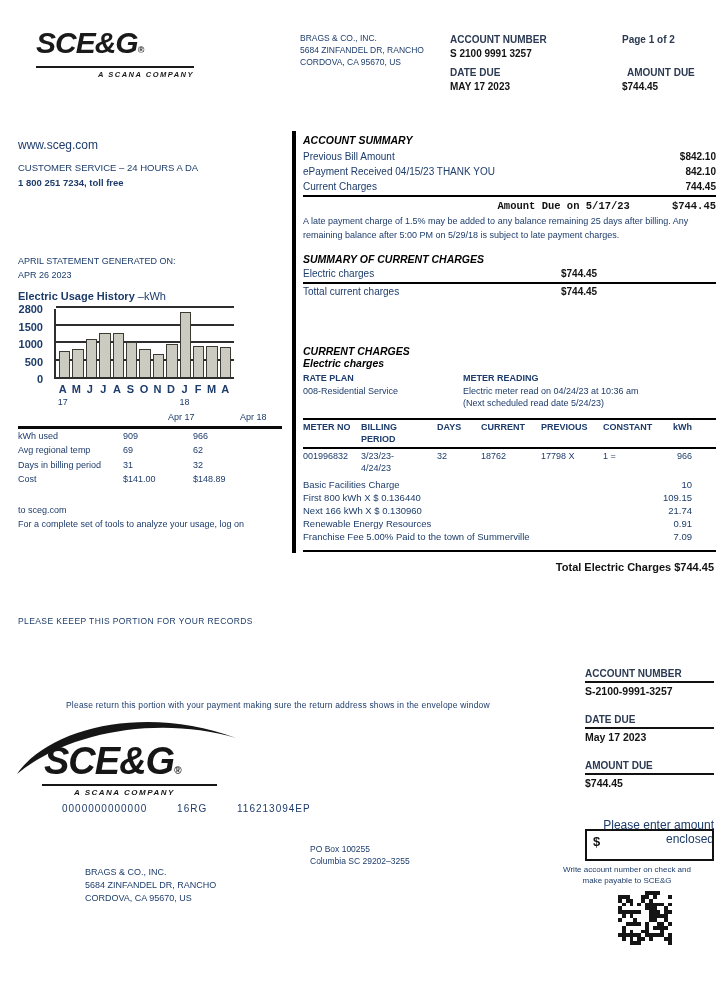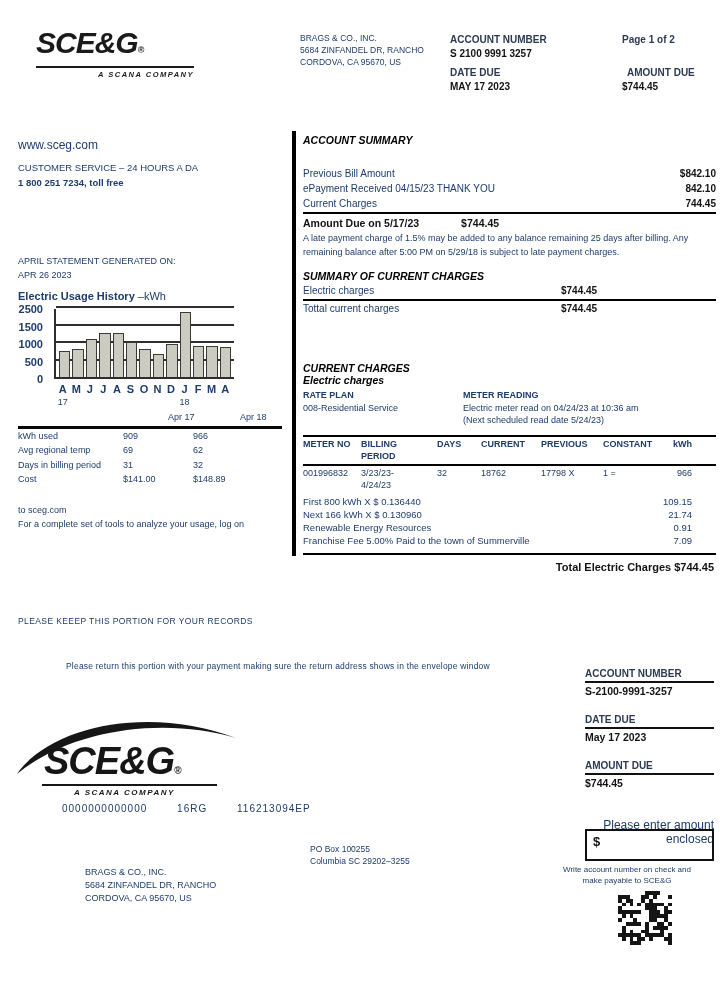--- a/index.html
+++ b/index.html
@@ -55,35 +55,35 @@
   .ut-rule { height:2.5px; background:#0a0a0a; }
   .ut-row { display:flex; line-height:14.5px; }
   .ut-row .c1 { width:105px; } .ut-row .c2 { width:70px; } .ut-row .c3 { flex:1; }
   .tools { left:18px; top:503px; font-size:9px; line-height:14px; }
 
   
   .rcol { left:292px; top:131px; width:424px; border-left:4px solid #000; padding:3px 0 0 7px; }
   .r-row { display:flex; justify-content:space-between; font-size:10px; line-height:15px; }
   .r-row .val { font-weight:bold; color:#131313; }
   .rdiv { height:2px; background:#000; margin:1px 0; }
-  .due-row { display:flex; font-size:10.5px; line-height:16px; }
+  .due-row { display:flex; justify-content:flex-end; font-size:10.5px; line-height:16px;font-family:Liberation Mono, monospace; }
   .due-row .lbl { margin-right:42px; }
   .late { font-size:9px; line-height:13.5px; margin-top:1px; width:412px; }
   .sc-row { display:flex; font-size:10px; line-height:14px; }
   .sc-row .lbl { width:258px; } .sc-row .val { font-weight:bold; color:#131313; }
   .rm-grid { display:grid; grid-template-columns:160px 1fr; font-size:9px; line-height:12.5px; margin-top:3px; }
   .mt-grid { display:grid; grid-template-columns:58px 76px 44px 60px 62px 64px 1fr; font-size:9px; line-height:12.5px; }
   .mt-grid .last { text-align:right; padding-right:24px; }
   .chg-row { display:flex; justify-content:space-between; font-size:9.5px; line-height:13.2px; }
   .chg-row .val { padding-right:24px; }
   .total-line { right:6px; top:561px; font-size:11px; }
 
   
   .keep-note { left:18px; top:616px; letter-spacing:0.4px; }
-  .return-note { left:18px; top:661px; letter-spacing:0.2px;padding-left:48px; }
+  .return-note { left:18px; top:700px; letter-spacing:0.2px;padding-left:48px; }
   .logo-bottom { left:12px; top:714px; width:228px; height:88px; }
   .lb-word { position:absolute; left:32px; top:26px; font-size:38px; font-weight:bold; font-style:italic;
              color:#161616; letter-spacing:-1px; }
   .lb-reg { font-size:10px; font-style:normal; }
   .lb-rule { position:absolute; left:30px; top:70px; width:175px; height:2px; background:#161616; }
   .lb-tag { position:absolute; left:62px; top:74px; font-size:8px; font-weight:bold; font-style:italic;
             color:#161616; letter-spacing:1.5px; }
   .code-line { left:62px; top:803px; font-size:10px; letter-spacing:1px; }
   .code-line span { margin-right:26px; }
   .po-addr { left:310px; top:843px; font-size:8.5px; line-height:12px; }
@@ -136,21 +136,21 @@
 
   <div class="abs st-block">
     <div>APRIL STATEMENT GENERATED ON:</div>
     <div>APR 26 2023</div>
   </div>
 
   <div class="abs chart-title"><span class="bnav">Electric Usage History</span><span class="nav"> –kWh</span></div>
 
   <div class="abs" id="chart">
     <div id="chart-ylabels">
-        <div class="ylab" style="bottom: 64px;">2500</div>
+        <div class="ylab" style="bottom: 64px;">2800</div>
         <div class="ylab" style="bottom: 46.5px;">1500</div>
         <div class="ylab" style="bottom: 29px;">1000</div>
         <div class="ylab" style="bottom: 11.5px;">500</div>
         <div class="ylab" style="bottom: -6px;">0</div>
       </div>
     <div id="chart-plot">
       <div id="chart-bars">
           <div class="bar" style="height: 26.25px;"></div>
           <div class="bar" style="height: 28px;"></div>
           <div class="bar" style="height: 38.5px;"></div>
@@ -229,21 +229,21 @@
       <span class="c3">$148.89</span>
     </div>
   </div>
 
   <div class="abs tools">
     <div>to sceg.com</div>
     <div>For a complete set of tools to analyze your usage, log on</div>
   </div>
 
   <div class="abs rcol">
-    <div class="sec-title" style="margin-bottom:20px;">ACCOUNT SUMMARY</div>
+    <div class="sec-title" style="margin-bottom:3px;">ACCOUNT SUMMARY</div>
 
     <div class="r-row">
       <span>Previous Bill Amount</span>
       <span class="val">$842.10</span>
     </div>
     <div class="r-row">
       <span>ePayment Received 04/15/23 THANK YOU</span>
       <span class="val">842.10</span>
     </div>
     <div class="r-row">
@@ -305,20 +305,24 @@
       <div>32</div>
       <div>18762</div>
       <div>17798  X</div>
       <div>1 =</div>
       <div class="last">966</div>
       <div></div>
       <div>4/24/23</div>
     </div>
 
     <div style="margin-top:3px;">
+      <div class="chg-row">
+        <span>Basic Facilities Charge</span>
+        <span class="val">10</span>
+      </div>
       <div class="chg-row">
         <span>First 800 kWh X $ 0.136440</span>
         <span class="val">109.15</span>
       </div>
       <div class="chg-row">
         <span>Next 166 kWh X $ 0.130960</span>
         <span class="val">21.74</span>
       </div>
       <div class="chg-row">
         <span>Renewable Energy Resources</span>

